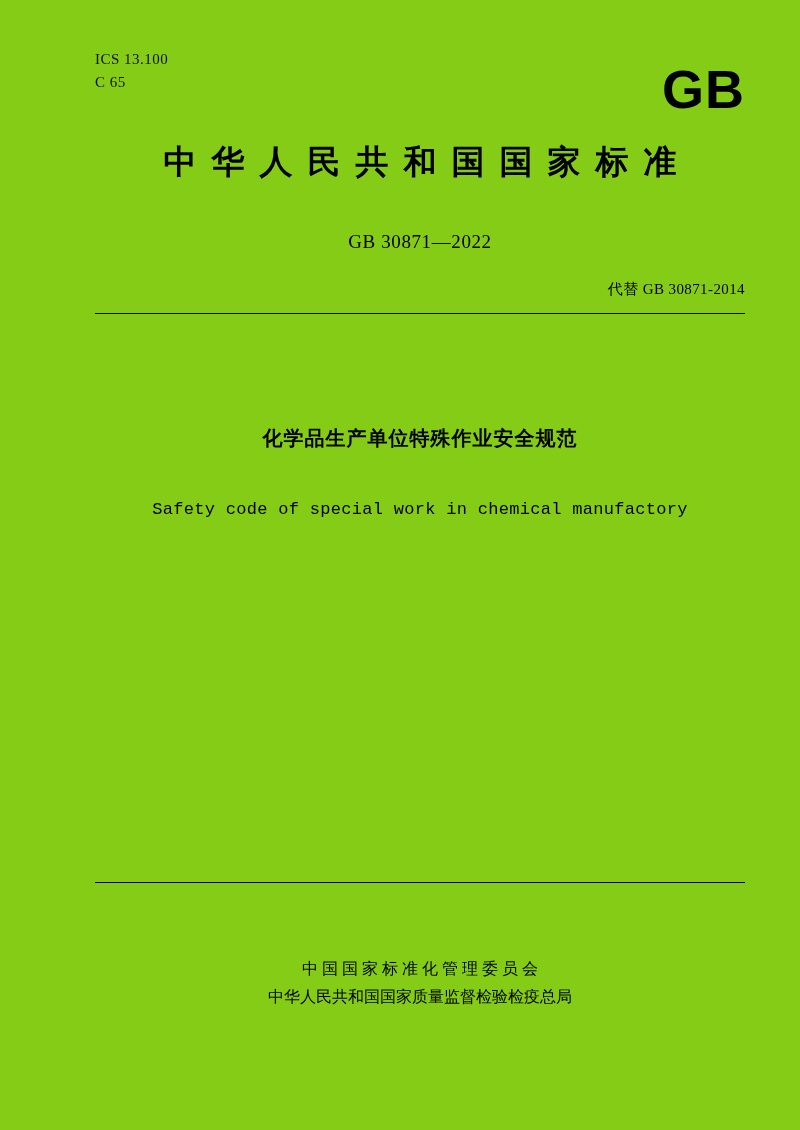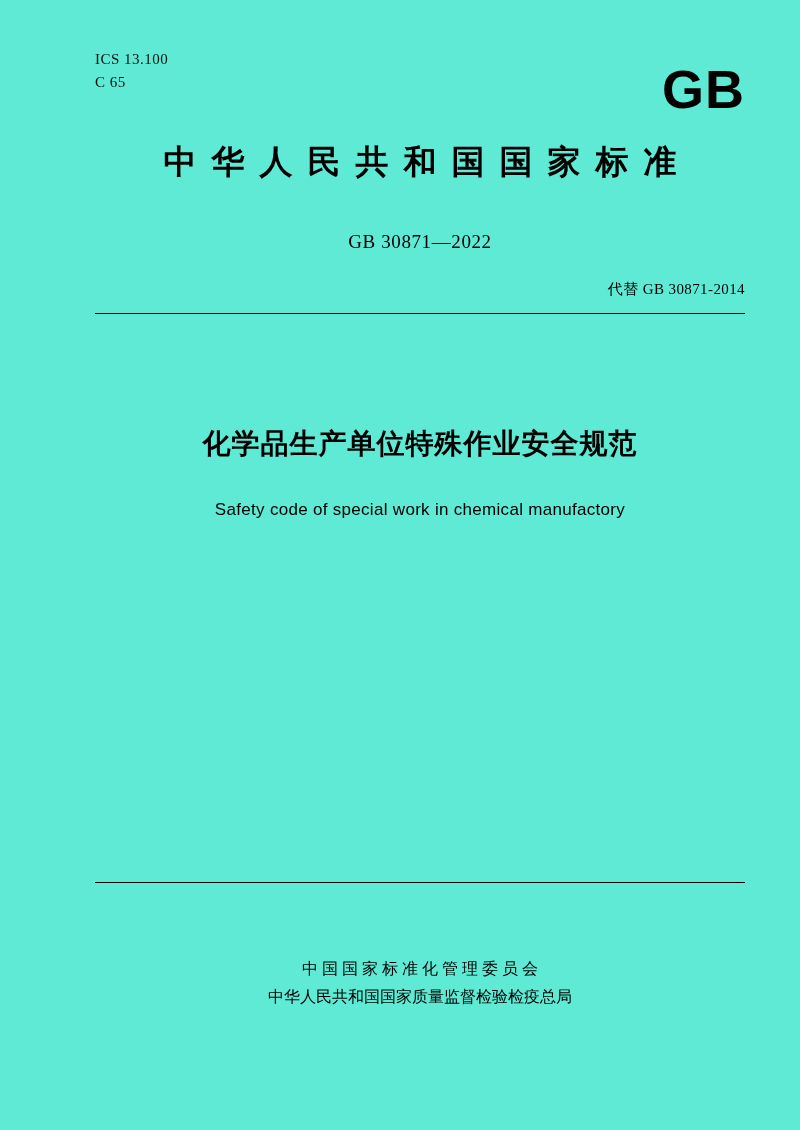--- a/index.html
+++ b/index.html
@@ -13,21 +13,21 @@
     font-family: "Liberation Serif", serif;
     color: #000000;
     position: relative;
     overflow: hidden;
   }
   .page {
     position: relative;
     width: 800px;
     height: 1130px;
     box-sizing: border-box;
-    background: #5eead4;
+    background: #84cc16;
   }
 
   
   .header {
     position: absolute;
     left: 95px;
     top: 48px;
     width: 650px;
   }
   .ics-block {
@@ -104,31 +104,31 @@
 
   
   .doc-title-cn {
     position: absolute;
     left: 95px;
     top: 425px;
     width: 650px;
     text-align: center;
     font-family: Liberation Serif, serif;
     font-weight: bold;
-    font-size: 28px;
+    font-size: 20px;
     letter-spacing: 1px;
     color: #000;
   }
   .doc-title-en {
     position: absolute;
     left: 95px;
     top: 500px;
     width: 650px;
     text-align: center;
-    font-family: Liberation Sans, sans-serif;
+    font-family: Liberation Mono, monospace;
     font-size: 17px;
     letter-spacing: 0.3px;
     color: #000;
   }
 
   
   .date-row {
     position: absolute;
     left: 95px;
     top: 905px;

